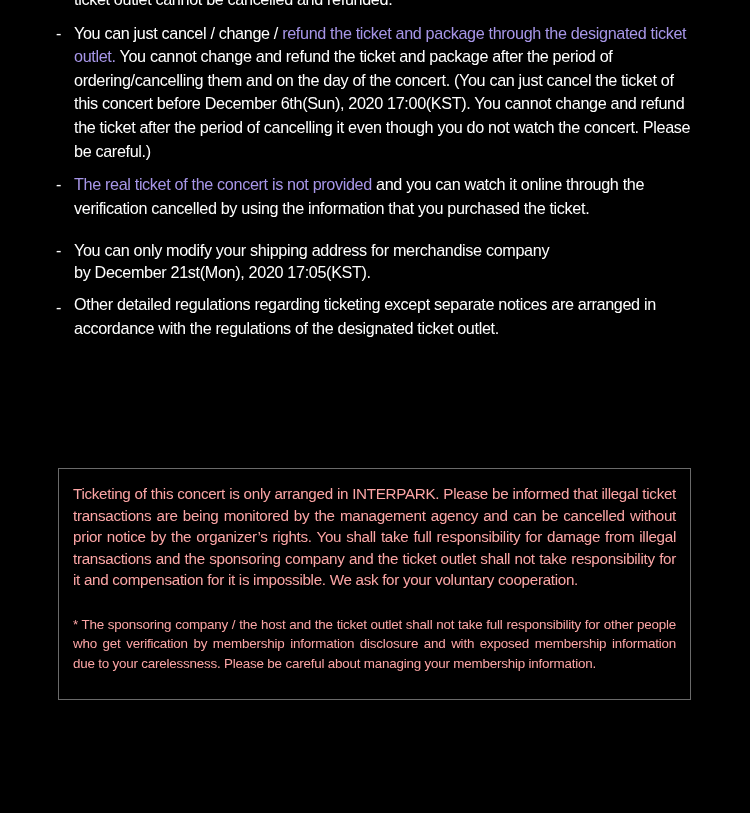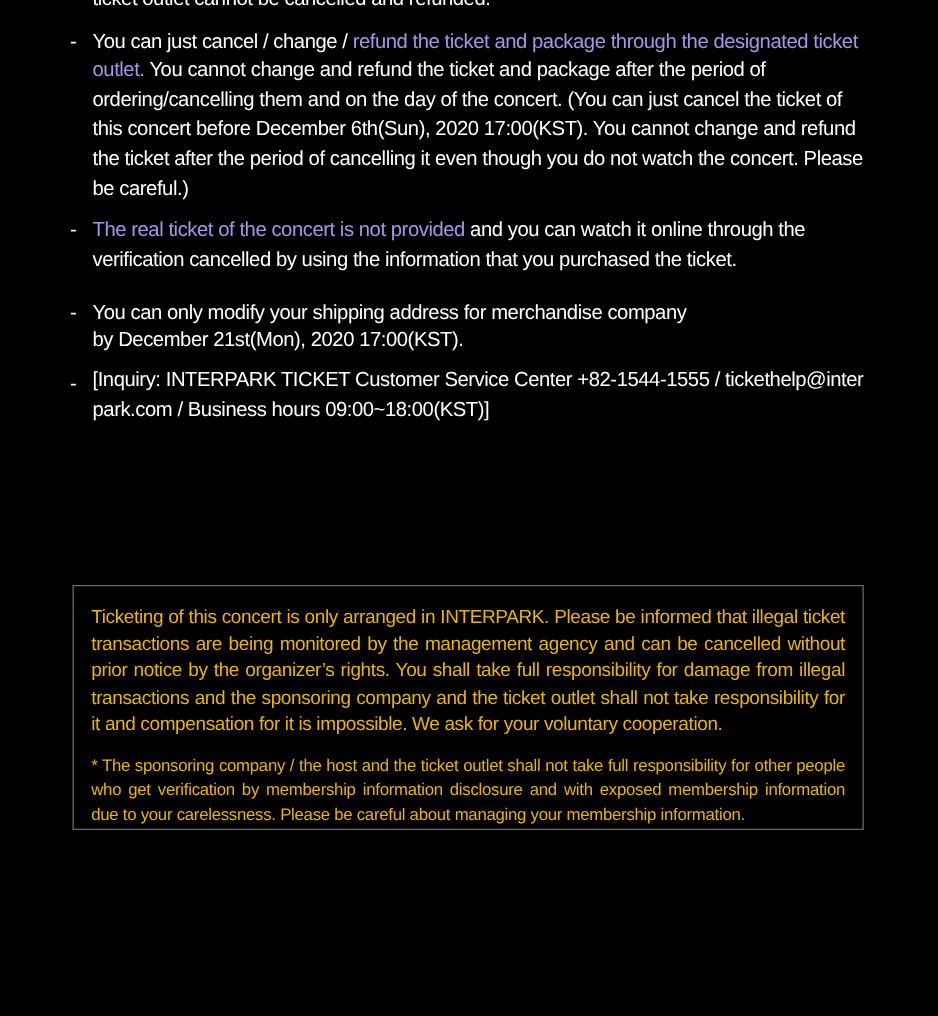--- a/index.html
+++ b/index.html
@@ -2,48 +2,48 @@
 <html><head>
 <meta charset="utf-8">
 <style>
   html, body { margin: 0; padding: 0; background: #000; }
   body { width: 750px; height: 813px; overflow: hidden; position: relative;
          font-family: "Liberation Sans", sans-serif; color: #fff; }
   .notes { position: absolute; left: 56px; top: -12px; width: 640px; }
   .item { position: relative; padding-left: 18px; font-size: 16.2px; line-height: 23.6px; letter-spacing: -0.35px; }
   .dash { position: absolute; left: 0; top: 0; }
   .hl { color: #a796e8; }
-  .box { position: absolute; left: 58px; top: 468px; width: 633px; height: 196px;
-         border: 1px solid #6a6a6a; box-sizing: border-box; padding: 14px 14px 0 14px; color: #eab308; }
+  .box { position: absolute; left: 58px; top: 468px; width: 633px; height: 232px;
+         border: 1px solid #6a6a6a; box-sizing: border-box; padding: 14px 14px 0 14px; color: #fca5a5; }
   .box p { margin: 0; text-align: justify; }
   .box .main { font-size: 15.2px; line-height: 21.6px; letter-spacing: -0.3px; }
-  .box .sub { font-size: 13.4px; line-height: 19.4px; margin-top: 12px; letter-spacing: -0.2px; }
+  .box .sub { font-size: 13.4px; line-height: 19.4px; margin-top: 24px; letter-spacing: -0.2px; }
 </style>
 </head>
 <body>
 
 <div class="notes">
   <div class="item" style="margin-top:0;">
     <span>ticket outlet cannot be cancelled and refunded.</span>
   </div>
   <div class="item" style="margin-top:10px;">
     <span class="dash">-</span>
     <span>You can just cancel / change / </span><span class="hl">refund the ticket and package through the designated ticket outlet.</span><span> You cannot change and refund the ticket and package after the period of ordering/cancelling them and on the day of the concert. (You can just cancel the ticket of this concert before December 6th(Sun), 2020 17:00(KST). You cannot change and refund the ticket after the period of cancelling it even though you do not watch the concert. Please be careful.)</span>
   </div>
   <div class="item" style="margin-top:10px;">
     <span class="dash">-</span>
     <span class="hl">The real ticket of the concert is not provided</span><span> and you can watch it online through the verification cancelled by using the information that you purchased the ticket.</span>
   </div>
   <div class="item" style="margin-top:19px; line-height:22px;">
     <span class="dash">-</span>
     <div>You can only modify your shipping address for merchandise company</div>
-    <div>by December 21st(Mon), 2020 17:00(KST).</div>
+    <div>by December 21st(Mon), 2020 17:05(KST).</div>
   </div>
   <div class="item" style="margin-top:10px;">
     <span class="dash" style="top:3px;">-</span>
-    <div style="word-break:break-all;">[Inquiry: INTERPARK TICKET Customer Service Center +82-1544-1555 / tickethelp@interpark.com / Business hours 09:00~18:00(KST)]</div>
+    <div>Other detailed regulations regarding ticketing except separate notices are arranged in accordance with the regulations of the designated ticket outlet.</div>
   </div>
 </div>
 
 <div class="box">
   <p class="main">Ticketing of this concert is only arranged in INTERPARK. Please be informed that illegal ticket transactions are being monitored by the management agency and can be cancelled without prior notice by the organizer’s rights. You shall take full responsibility for damage from illegal transactions and the sponsoring company and the ticket outlet shall not take responsibility for it and compensation for it is impossible. We ask for your voluntary cooperation.</p>
   <p class="sub">* The sponsoring company / the host and the ticket outlet shall not take full responsibility for other people who get verification by membership information disclosure and with exposed membership information due to your carelessness. Please be careful about managing your membership information.</p>
 </div>
 
 </body></html>

